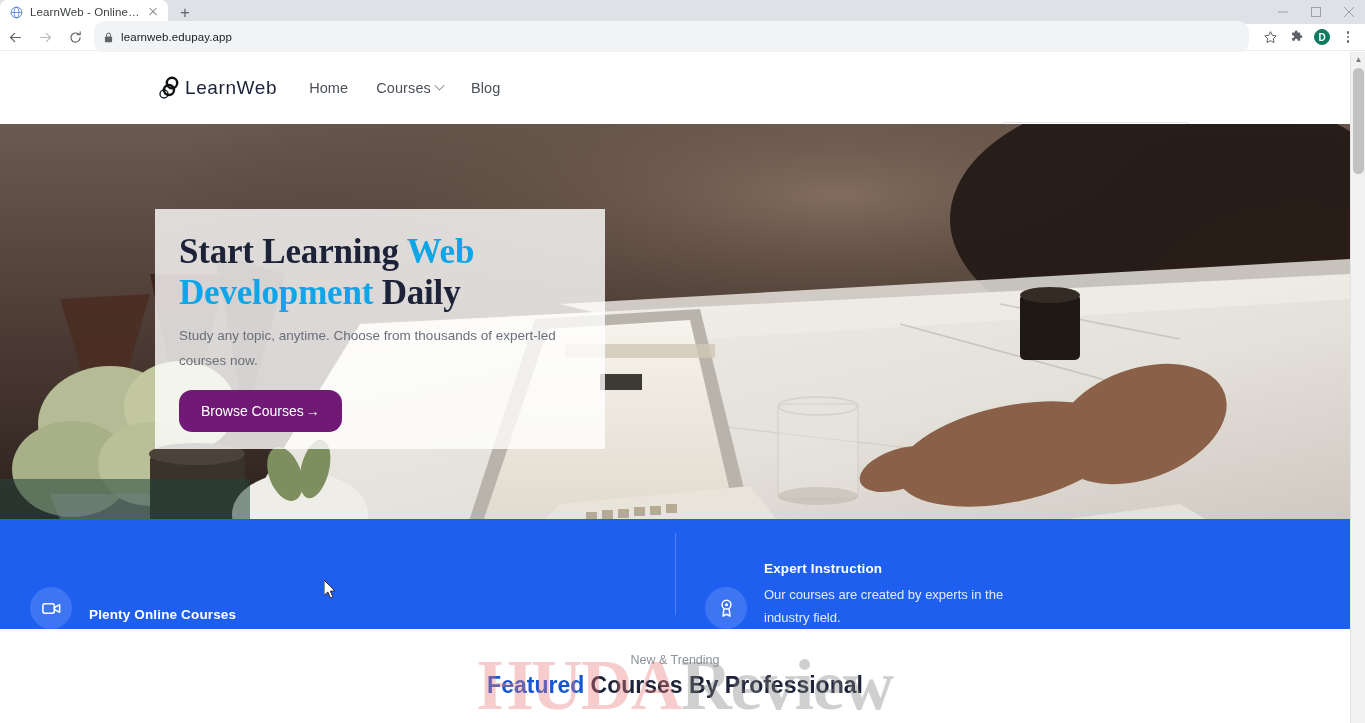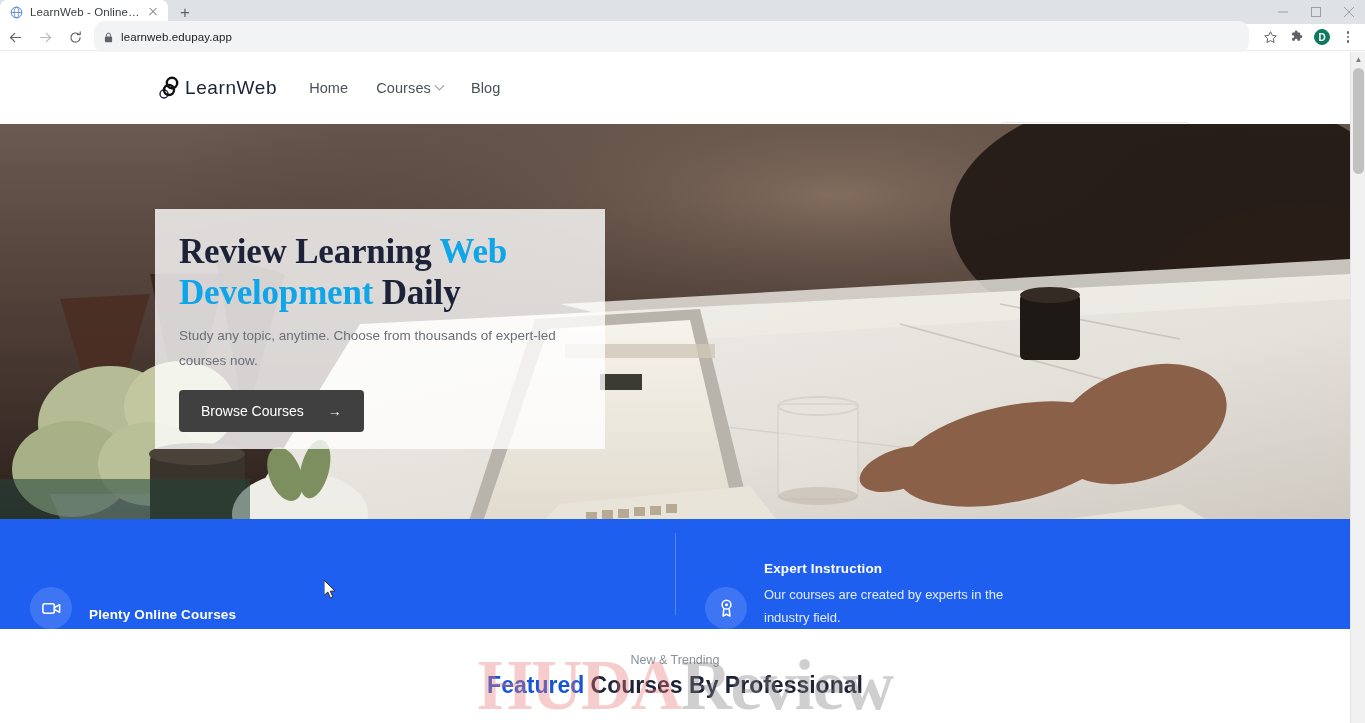--- a/index.html
+++ b/index.html
@@ -162,23 +162,23 @@
     font-family: "Liberation Serif", serif;
     font-size: 35px; font-weight: bold; line-height: 1.18;
     color: #1c2237; letter-spacing: -.2px;
   }
   .hero-title .accent { color: #0ea5e9; }
   .hero-sub {
     margin-top: 10px; font-size: 13.5px; line-height: 1.85;
     color: #6a7079; max-width: 392px;
   }
   .hero-cta {
-    margin-top: 16px; display: inline-flex; align-items: center; gap: 24px;
-    background: #404040; color: #ffffff;
-    font-size: 14px; padding: 13px 22px; border-radius: 4px;
+    margin-top: 16px; display: inline-flex; align-items: center; gap: 2px;
+    background: #701a75; color: #ffffff;
+    font-size: 14px; padding: 13px 22px; border-radius: 13px;
     border: none; cursor: pointer;
     font-family: "Liberation Sans", sans-serif;
   }
 
   
   .features {
     position: relative; width: 1350px; height: 110px;
     background: #1f5ff0;
     display: flex; align-items: center;
   }
@@ -477,21 +477,21 @@
           <ellipse cx="285" cy="350" rx="16" ry="28" transform="rotate(-20 285 350)"></ellipse>
           <ellipse cx="315" cy="345" rx="14" ry="30" transform="rotate(14 315 345)"></ellipse>
         </g>
 
         <rect x="0" y="355" width="250" height="40" fill="#23443a" opacity="0.55"></rect>
       </svg>
 
       <div class="hero-panel"></div>
 
       <div class="hero-content">
-        <h1 class="hero-title"><span>Review Learning </span><span class="accent">Web</span><br><span class="accent">Development</span><span> Daily</span></h1>
+        <h1 class="hero-title"><span>Start Learning </span><span class="accent">Web</span><br><span class="accent">Development</span><span> Daily</span></h1>
         <p class="hero-sub">Study any topic, anytime. Choose from thousands of expert-led courses now.</p>
         <button class="hero-cta">
           <span>Browse Courses</span>
           <span>→</span>
         </button>
       </div>
     </section>
 
     <section class="features">
 

